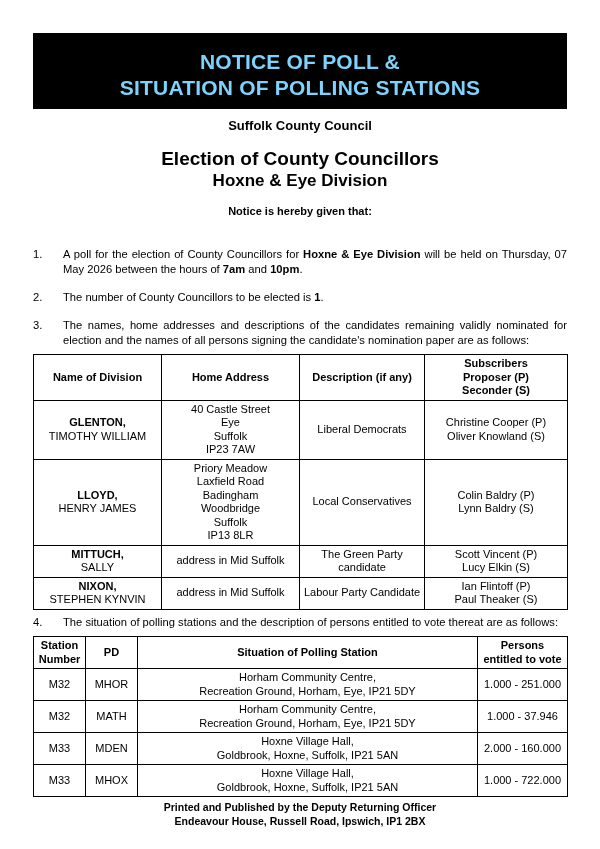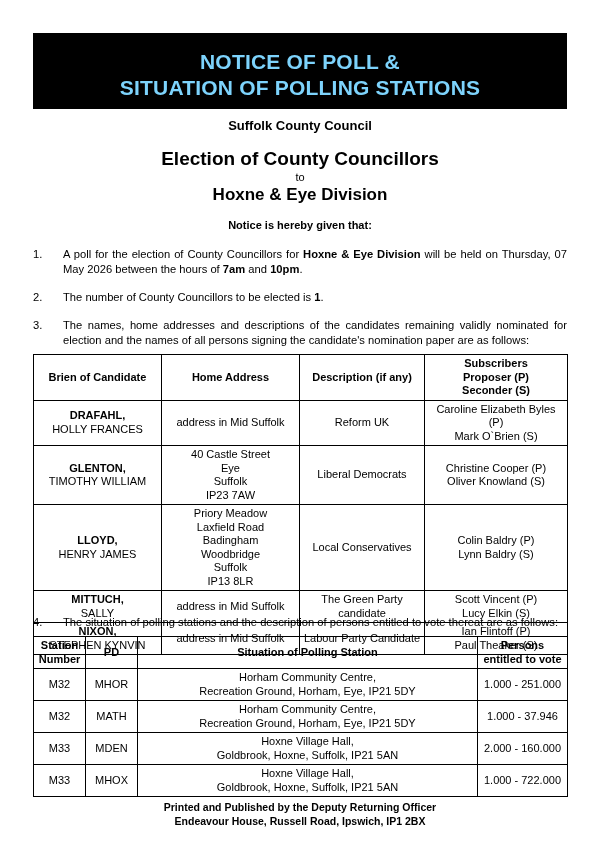--- a/index.html
+++ b/index.html
@@ -163,21 +163,20 @@
 
   <div class="banner">
     <div class="banner-line">NOTICE OF POLL &amp;</div>
     <div class="banner-line">SITUATION OF POLLING STATIONS</div>
   </div>
 
   <div class="council">Suffolk County Council</div>
 
   <div class="heading-block">
     <div class="h-main">Election of County Councillors</div>
-    <div class="h-to">to</div>
     <div class="h-div">Hoxne &amp; Eye Division</div>
     <div class="h-notice">Notice is hereby given that:</div>
   </div>
 
   <div class="clauses" id="clauses-1-3">
       <div class="clause">
         <div class="clause-num">1.</div>
         <div class="clause-text"><span>A poll for the election of County Councillors for </span><b>Hoxne &amp; Eye Division</b><span> will be held on Thursday, 07 May 2026 between the hours of </span><b>7am</b><span> and </span><b>10pm</b><span>.</span></div>
       </div>
       <div class="clause">
@@ -193,47 +192,31 @@
   <div class="cand-table-wrap">
     <table class="cand-table">
       <colgroup>
         <col class="c1">
           <col class="c2">
           <col class="c3">
           <col class="c4">
       </colgroup>
       <thead>
         <tr>
-          <th>Brien of Candidate</th>
+          <th>Name of Division</th>
           <th>Home Address</th>
           <th>Description (if any)</th>
           <th>
             <div>Subscribers</div>
             <div>Proposer (P)</div>
             <div>Seconder (S)</div>
           </th>
         </tr>
       </thead>
       <tbody id="candidates-body">
-          <tr>
-            <td>
-              <div class="cand-surname">DRAFAHL,</div>
-              <div class="cand-fore">HOLLY FRANCES</div>
-            </td>
-            <td>
-              <div>address in Mid Suffolk</div>
-            </td>
-            <td>
-              <div>Reform UK</div>
-            </td>
-            <td>
-              <div>Caroline Elizabeth Byles (P)</div>
-              <div>Mark O`Brien (S)</div>
-            </td>
-          </tr>
           <tr>
             <td>
               <div class="cand-surname">GLENTON,</div>
               <div class="cand-fore">TIMOTHY WILLIAM</div>
             </td>
             <td>
               <div>40 Castle Street</div>
               <div>Eye</div>
               <div>Suffolk</div>
               <div>IP23 7AW</div>

